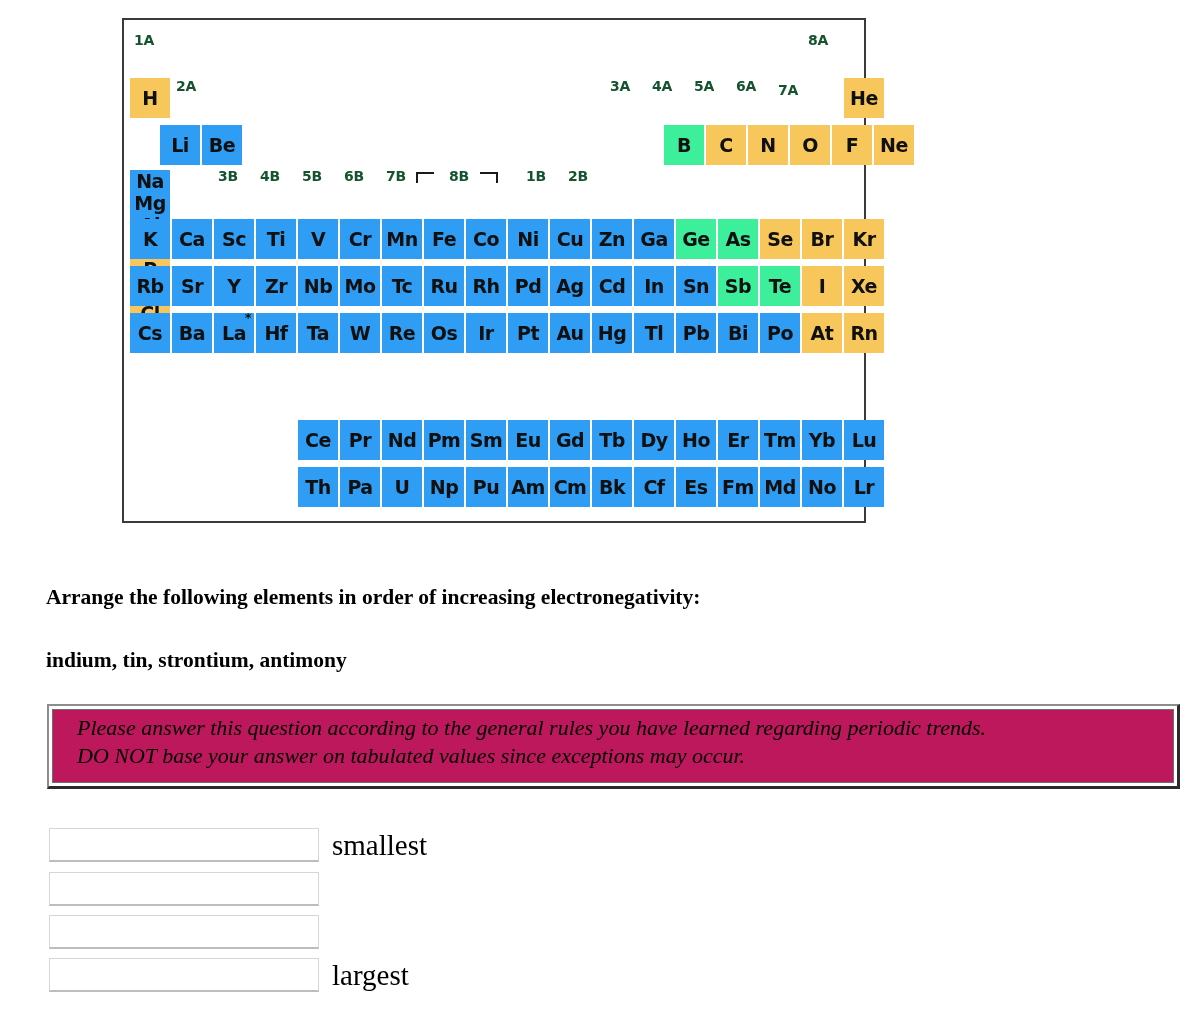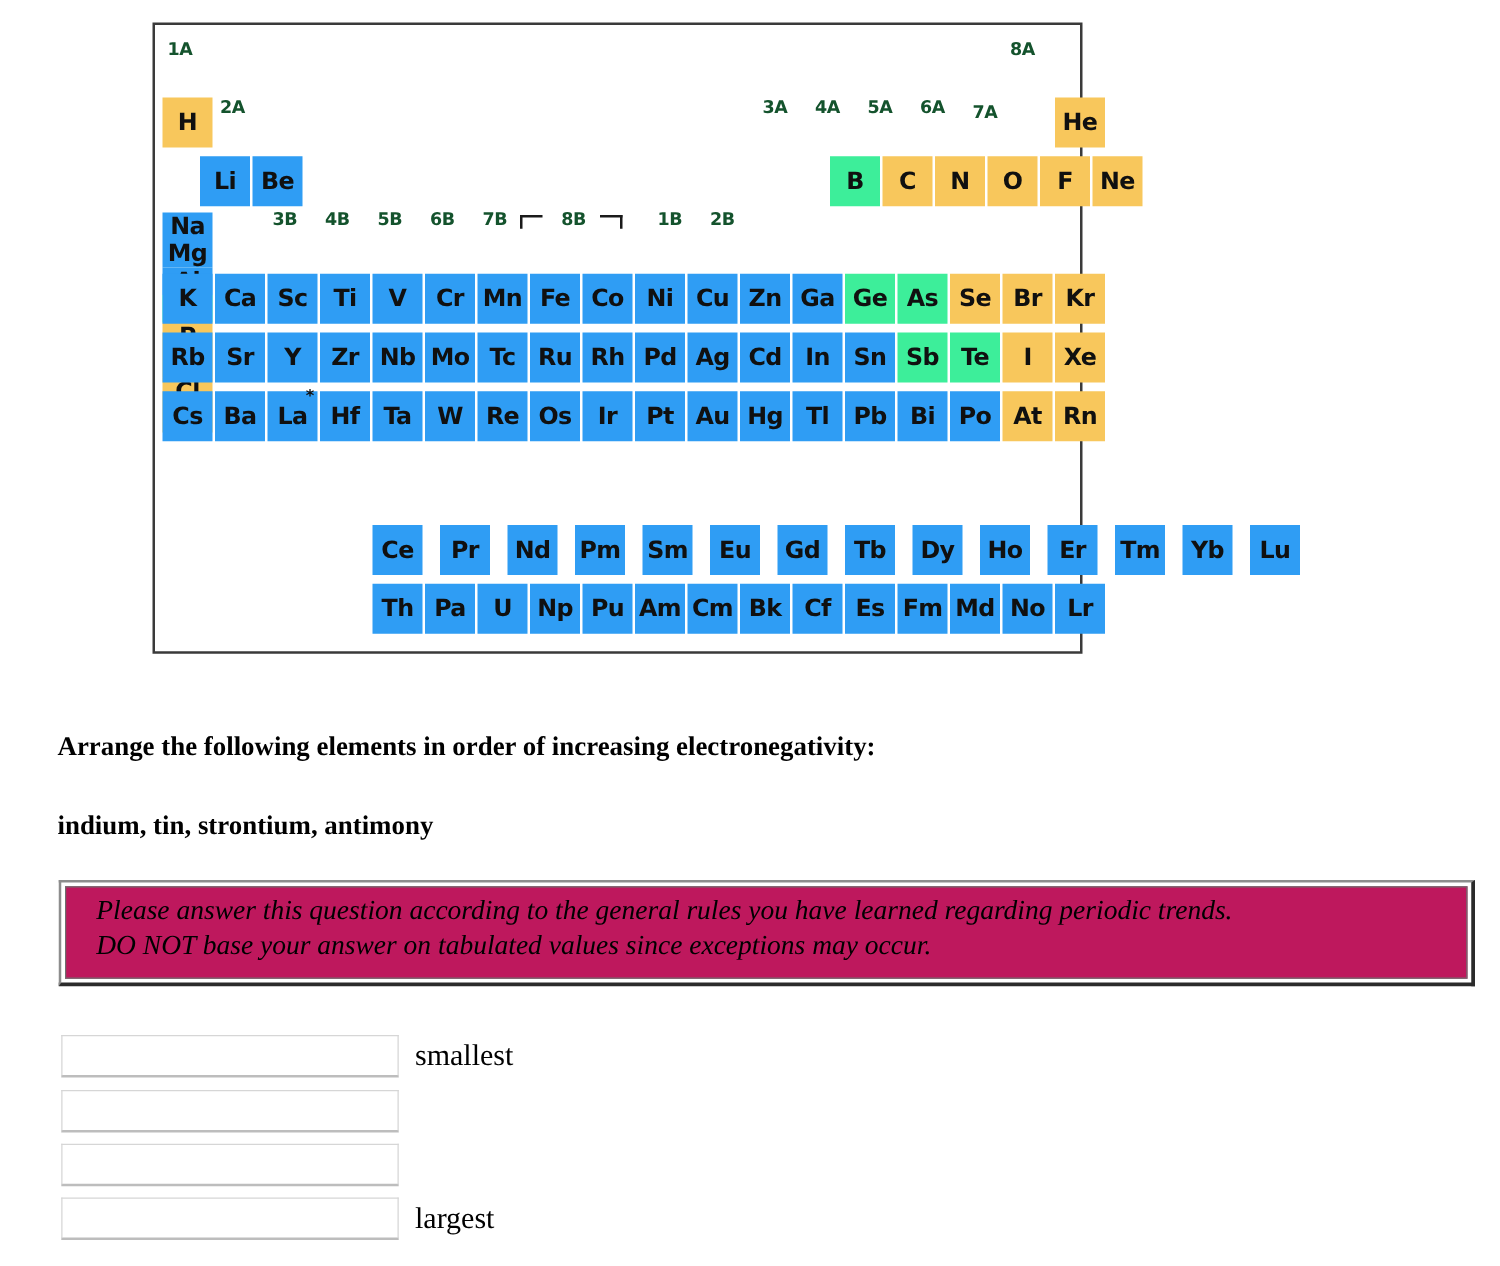--- a/index.html
+++ b/index.html
@@ -152,21 +152,21 @@
     border: 1px solid #d6d6d6;
     border-bottom: 2px solid #bdbdbd;
     font-family: "Liberation Serif", serif;
     font-size: 17px;
     color: #000;
     padding: 0 5px;
     outline: none;
   }
   .ans-label {
     font-family: "Liberation Serif", serif;
-    font-size: 24px;
+    font-size: 29px;
     color: #000000;
     margin-left: 13px;
     white-space: nowrap;
   }
 </style>
 </head>
 <body>
 
 <div id="ptable-panel">
   <div id="ptable-inner">
@@ -283,21 +283,21 @@
         <div class="cell metal">Pt</div>
         <div class="cell metal">Au</div>
         <div class="cell metal">Hg</div>
         <div class="cell metal">Tl</div>
         <div class="cell metal">Pb</div>
         <div class="cell metal">Bi</div>
         <div class="cell metal">Po</div>
         <div class="cell nonmetal">At</div>
         <div class="cell nonmetal">Rn</div>
       </div>
-      <div class="grid-row" style="top: 398px; left: 174px; gap: 12px;">
+      <div class="grid-row" style="top: 398px; left: 174px;">
         <div class="cell metal">Ce</div>
         <div class="cell metal">Pr</div>
         <div class="cell metal">Nd</div>
         <div class="cell metal">Pm</div>
         <div class="cell metal">Sm</div>
         <div class="cell metal">Eu</div>
         <div class="cell metal">Gd</div>
         <div class="cell metal">Tb</div>
         <div class="cell metal">Dy</div>
         <div class="cell metal">Ho</div>

